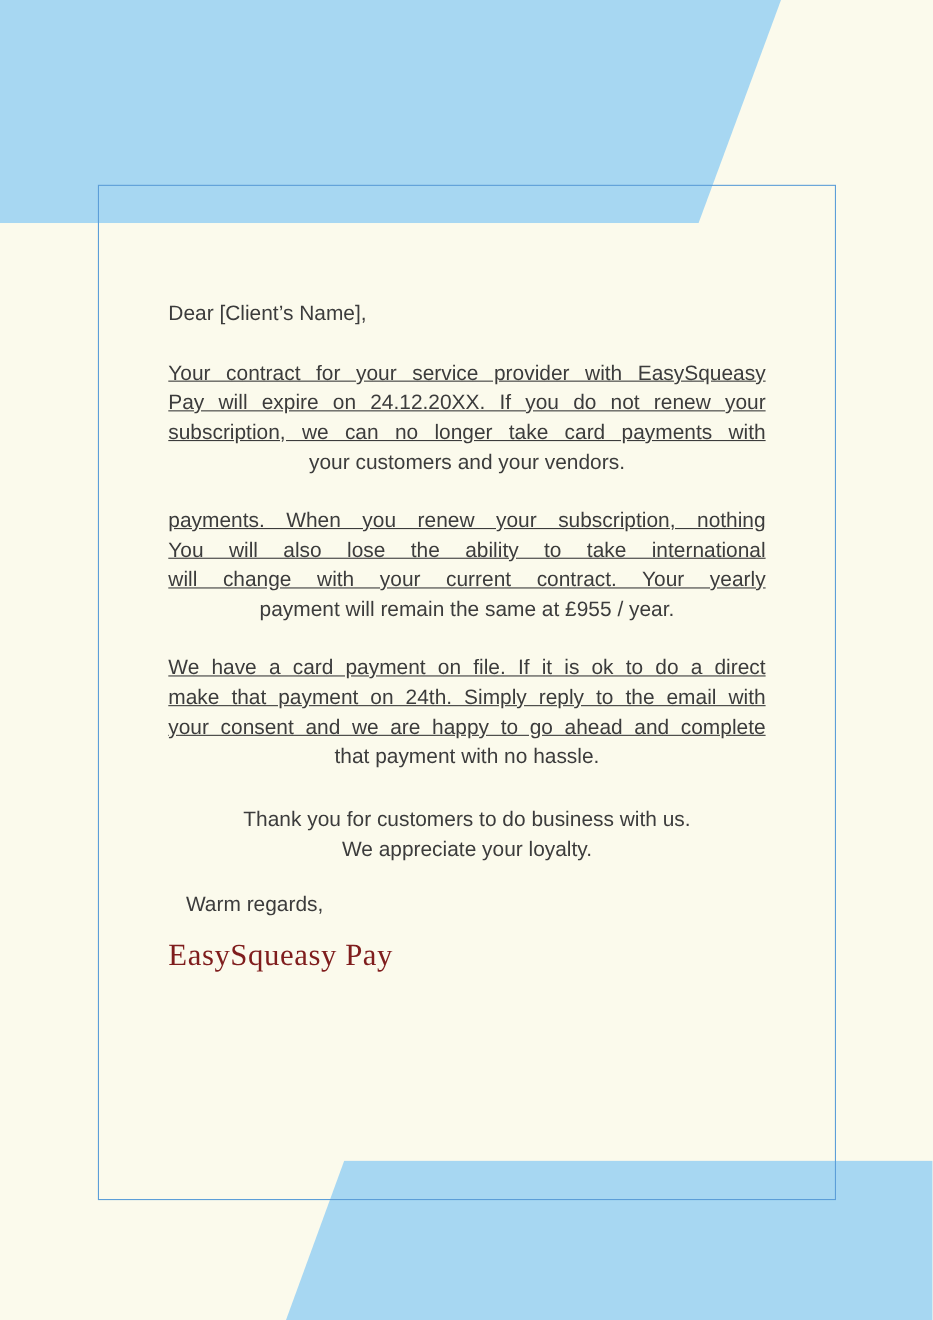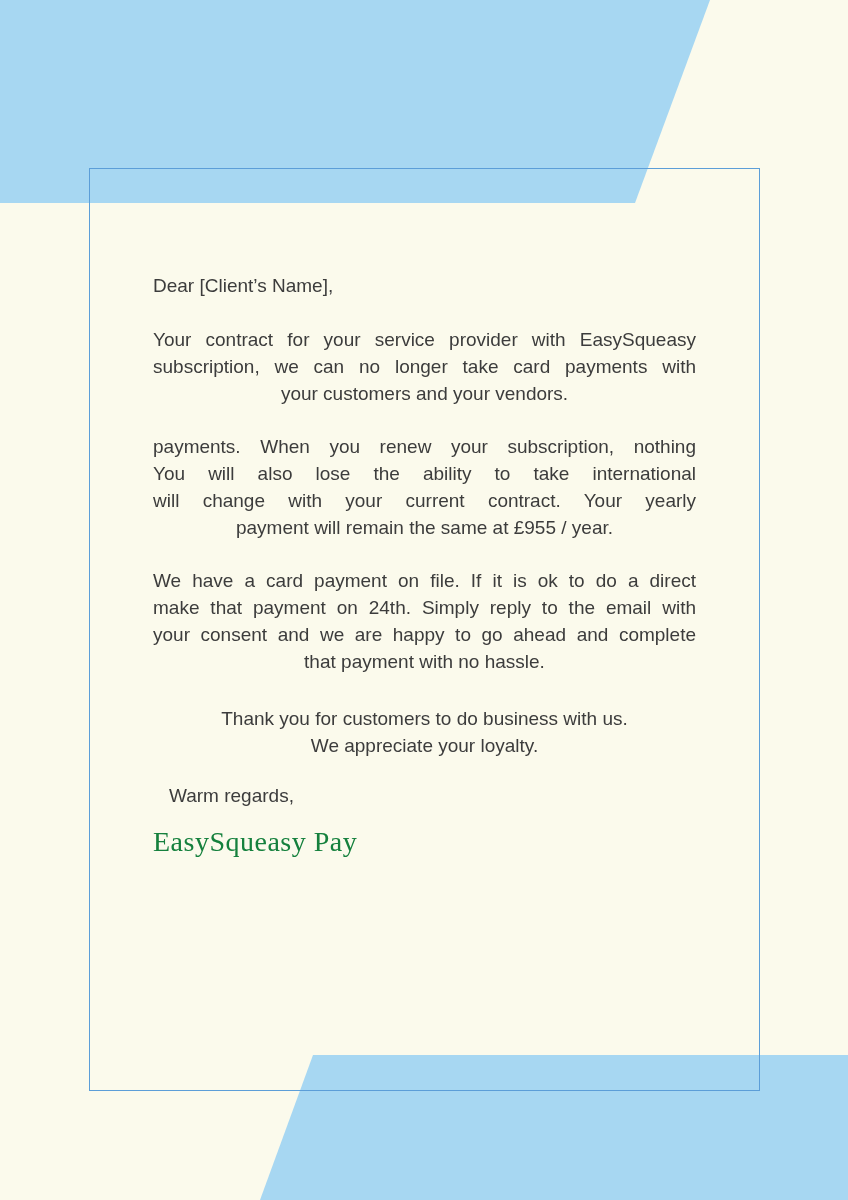--- a/index.html
+++ b/index.html
@@ -40,48 +40,50 @@
     font-size: 19px;
     line-height: 27px;
     z-index: 6;
   }
   .salutation { margin: 0 0 27px 0; }
   .para  { margin: 0 0 26px 0; }
   .para-last { margin: 0 0 30px 0; }
   .jline {
     text-align: justify;
     text-align-last: justify;
+    text-decoration: underline;
   }
   .lline { text-align: center; }
   .closing { margin: 0 0 23px 0; }
   .signoff { margin: 16px; }
   .signature {
     margin: 8px 0 0 0;
     font-family: "Liberation Serif", "DejaVu Serif", serif;
     font-size: 28px;
     line-height: 34px;
-    color: #15803d;
+    color: #7f1d1d;
     letter-spacing: 0.5px;
   }
 </style>
 </head>
 <body>
 
 <div class="page">
 
   <div class="shape-top"></div>
   <div class="shape-bottom"></div>
   <div class="frame"></div>
 
   <div class="content">
 
     <p class="salutation">Dear [Client’s Name],</p>
 
     <div class="para">
       <div class="jline">Your contract for your service provider with EasySqueasy</div>
+      <div class="jline">Pay will expire on 24.12.20XX. If you do not renew your</div>
       <div class="jline">subscription, we can no longer take card payments with</div>
       <div class="lline">your customers and your vendors.</div>
     </div>
 
     <div class="para">
       <div class="jline">payments. When you renew your subscription, nothing</div>
       <div class="jline">You will also lose the ability to take international</div>
       <div class="jline">will change with your current contract. Your yearly</div>
       <div class="lline">payment will remain the same at £955 / year.</div>
     </div>

